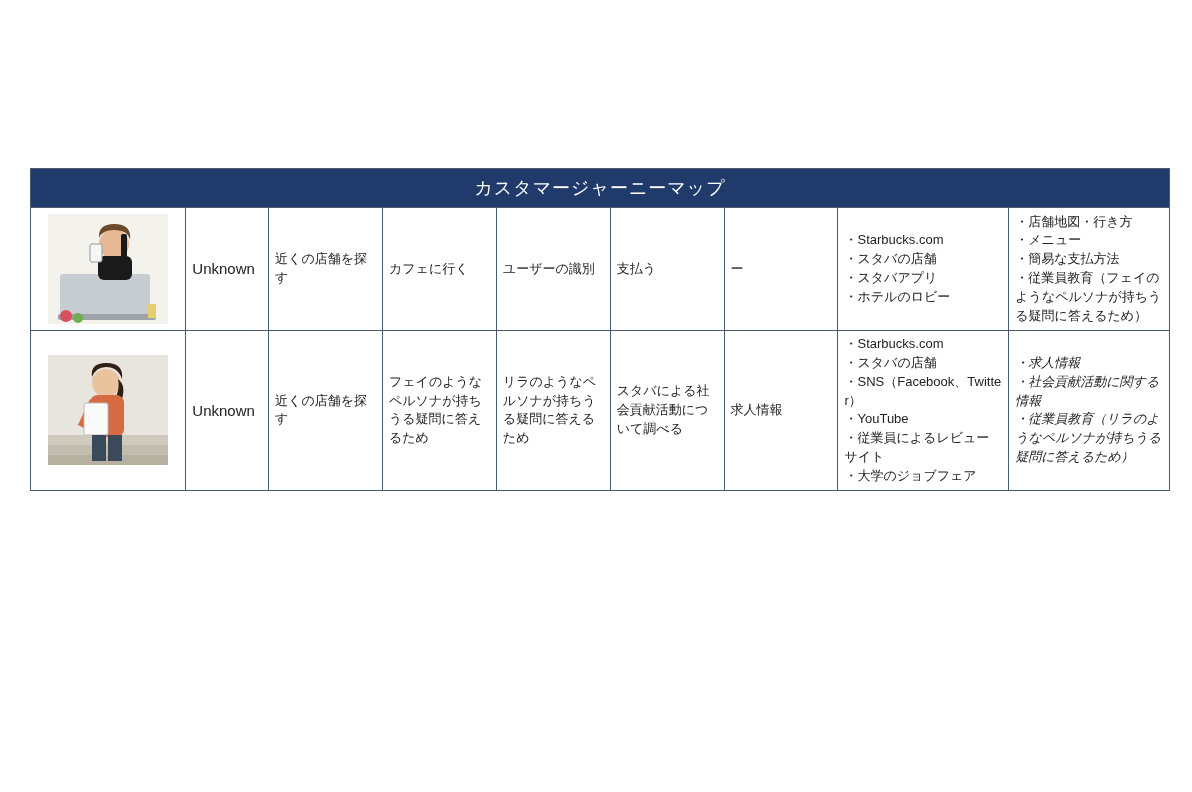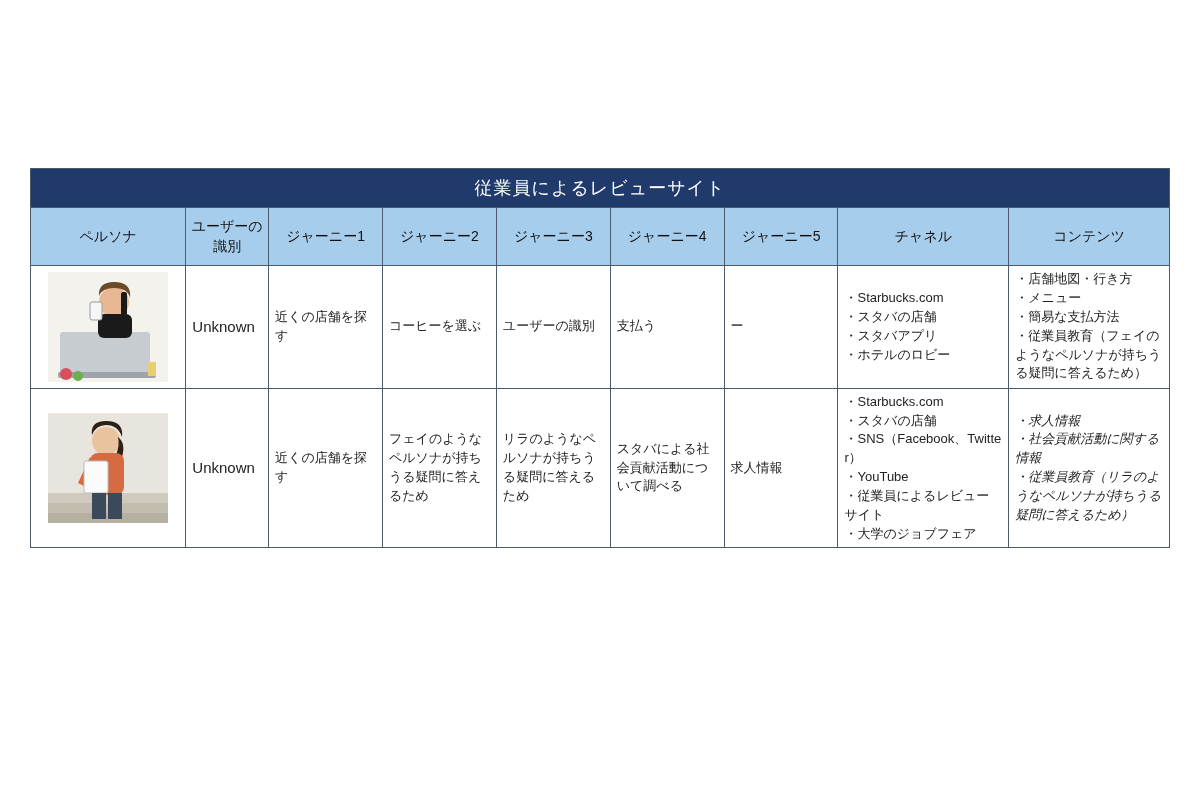--- a/index.html
+++ b/index.html
@@ -67,32 +67,21 @@
       <col class="c2">
       <col class="c3">
       <col class="c4">
       <col class="c5">
       <col class="c6">
       <col class="c7">
       <col class="c8">
   </colgroup>
   <thead>
     <tr>
-      <th class="title" colspan="9">従業員によるレビューサイト</th>
-    </tr>
-    <tr>
-      <th class="sub">ペルソナ</th>
-      <th class="sub">ユーザーの識別</th>
-      <th class="sub">ジャーニー1</th>
-      <th class="sub">ジャーニー2</th>
-      <th class="sub">ジャーニー3</th>
-      <th class="sub">ジャーニー4</th>
-      <th class="sub">ジャーニー5</th>
-      <th class="sub">チャネル</th>
-      <th class="sub">コンテンツ</th>
+      <th class="title" colspan="9">カスタマージャーニーマップ</th>
     </tr>
   </thead>
   <tbody>
     <tr>
       <td class="persona">
         <div class="avatar">
           <svg viewBox="0 0 120 110" width="120" height="110">
             <rect x="0" y="0" width="120" height="110" fill="#f4f2ed"></rect>
             <rect x="12" y="60" width="90" height="44" rx="3" fill="#c7ccd1"></rect>
             <rect x="10" y="100" width="98" height="6" rx="2" fill="#9ea4aa"></rect>
@@ -102,21 +91,21 @@
             <rect x="73" y="20" width="6" height="24" rx="2" fill="#1a1a1a"></rect>
             <rect x="42" y="30" width="12" height="18" rx="2" fill="#f6f6f6" stroke="#999"></rect>
             <circle cx="18" cy="102" r="6" fill="#d94f5c"></circle>
             <circle cx="30" cy="104" r="5" fill="#6fae4f"></circle>
             <rect x="100" y="90" width="8" height="14" fill="#e6cf6e"></rect>
           </svg>
         </div>
       </td>
       <td style="font-size:15px;">Unknown</td>
       <td>近くの店舗を探す</td>
-      <td>コーヒーを選ぶ</td>
+      <td>カフェに行く</td>
       <td>ユーザーの識別</td>
       <td>支払う</td>
       <td>ー</td>
       <td style="white-space:pre-line;">・Starbucks.com
 ・スタバの店舗
 ・スタバアプリ
 ・ホテルのロビー</td>
       <td style="white-space:pre-line;">・店舗地図・行き方
 ・メニュー
 ・簡易な支払方法

